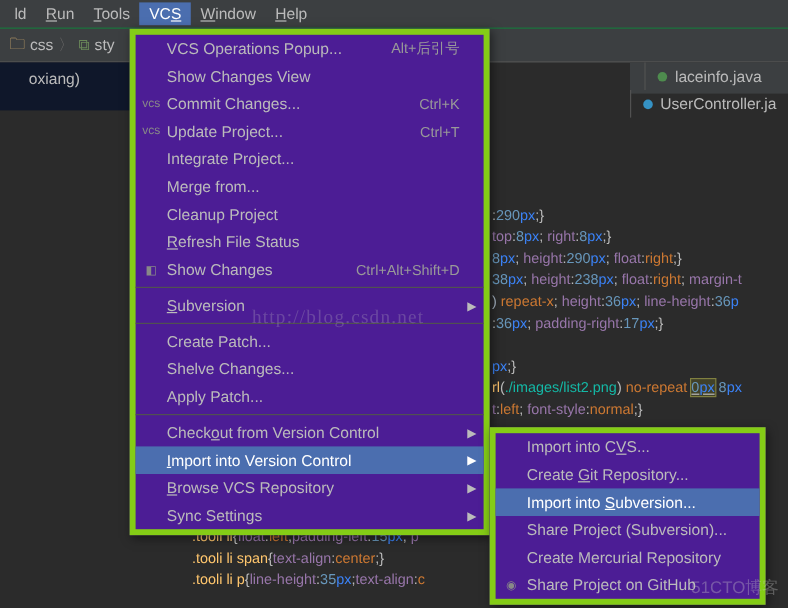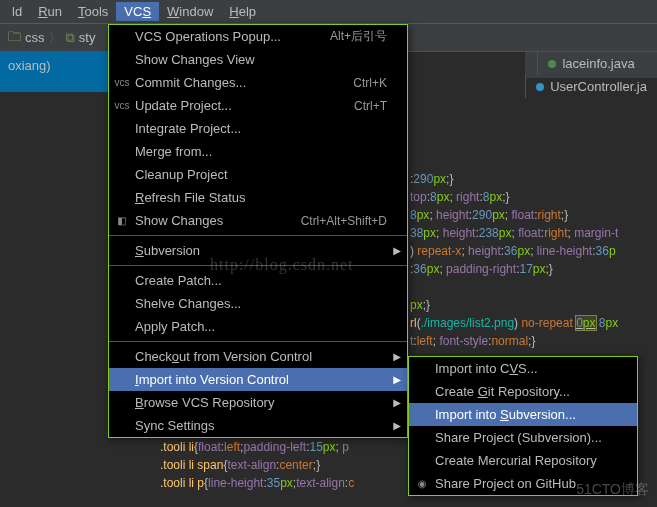--- a/index.html
+++ b/index.html
@@ -4,26 +4,26 @@
 <style>
 * { margin: 0; padding: 0; box-sizing: border-box; font-family: "Segoe UI", Arial, sans-serif; }
 body { background: #2b2b2b; color: #bbbbbb; font-size: 13px; width: 657px; height: 507px; overflow: hidden; position: relative; }
 .menubar { background: #3c3f41; height: 24px; display: flex; align-items: center; padding: 0 4px; border-bottom: 1px solid #15803d; }
 .menubar-item { padding: 2px 8px; color: #bbbbbb; cursor: pointer; }
 .menubar-item.active { background: #4b6eaf; color: #fff; }
 .menubar-item u { text-decoration: underline; }
 .toolbar { background: #3c3f41; height: 28px; display: flex; align-items: center; padding: 0 8px; gap: 4px; border-bottom: 1px solid #515151; }
 .crumb { color: #bbbbbb; display: flex; align-items: center; gap: 4px; }
 .folder-icon { color: #c9a76b; }
-.sidebar { position: absolute; left: 0; top: 52px; width: 110px; background: #0369a1; height: 40px; padding: 6px 8px; color: #bbbbbb; border-right: 1px solid #515151; }
+.sidebar { position: absolute; left: 0; top: 52px; width: 110px; background: #0f172a; height: 40px; padding: 6px 24px; color: #bbbbbb; border-right: 1px solid #515151; }
 .tabs { position: absolute; top: 52px; right: 0; height: 26px; display: flex; align-items: center; background: #3c3f41; flex-direction: column; }
 .tab { padding: 4px 10px; display: flex; align-items: center; gap: 6px; border-left: 1px solid #515151; color: #bbbbbb; }
 .tab .dot { width: 8px; height: 8px; border-radius: 50%; }
-.c-sel { color: #ffc66d; } .c-prop { color: #9876aa; } .c-num { color: #6897bb; } .c-unit { color: #84cc16; } .c-str { color: #14b8a6; } .c-kw { color: #cc7832; } .c-brace { color: #a9b7c6; }
-.menu { position: absolute; background: #000000; border: 1px solid #84cc16; box-shadow: 2px 2px 8px rgba(0,0,0,0.5); }
+.c-sel { color: #ffc66d; } .c-prop { color: #9876aa; } .c-num { color: #6897bb; } .c-unit { color: #3b82f6; } .c-str { color: #14b8a6; } .c-kw { color: #cc7832; } .c-brace { color: #a9b7c6; }
+.menu { position: absolute; background: #4c1d95; border: 5px solid #84cc16; box-shadow: 2px 2px 8px rgba(0,0,0,0.5); }
 .menu.m1 { left: 108px; top: 24px; width: 300px; }
 .menu.m2 { left: 408px; top: 356px; width: 230px; }
 .menu-item { display: flex; align-items: center; padding: 3px 20px 3px 26px; color: #bbbbbb; position: relative; cursor: pointer; height: 23px; }
 .menu-item.selected { background: #4b6eaf; color: #fff; }
 .menu-item .label { flex: 1; }
 .menu-item .shortcut { color: #999; font-size: 12px; }
 .menu-item .arrow { position: absolute; right: 6px; font-size: 10px; }
 .menu-item .pre-icon { position: absolute; left: 4px; width: 18px; text-align: center; font-size: 10px; color: #888; }
 .menu-sep { height: 1px; background: #515151; margin: 3px 0; }
 .watermark { position: absolute; top: 256px; left: 210px; color: rgba(200,200,200,0.25); font-size: 16px; letter-spacing: 1px; pointer-events: none; font-family: serif; }

